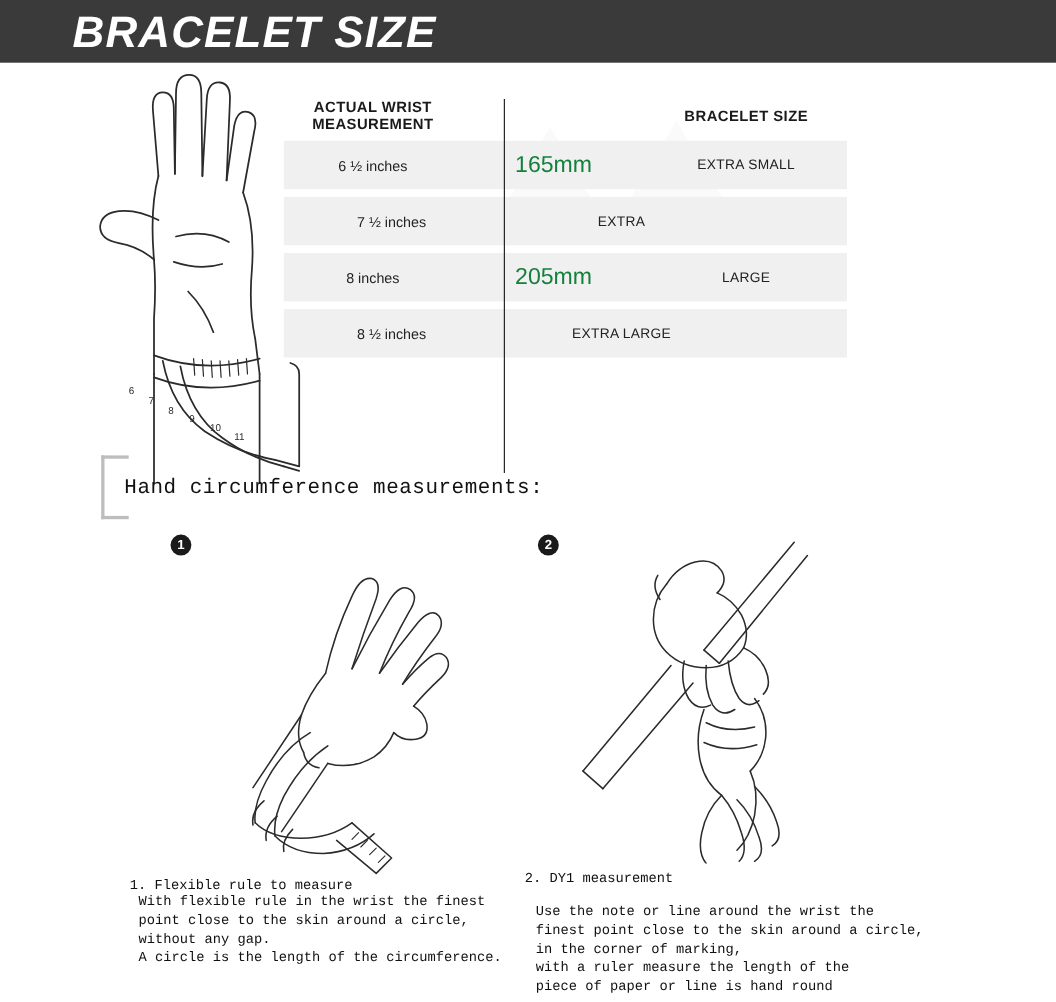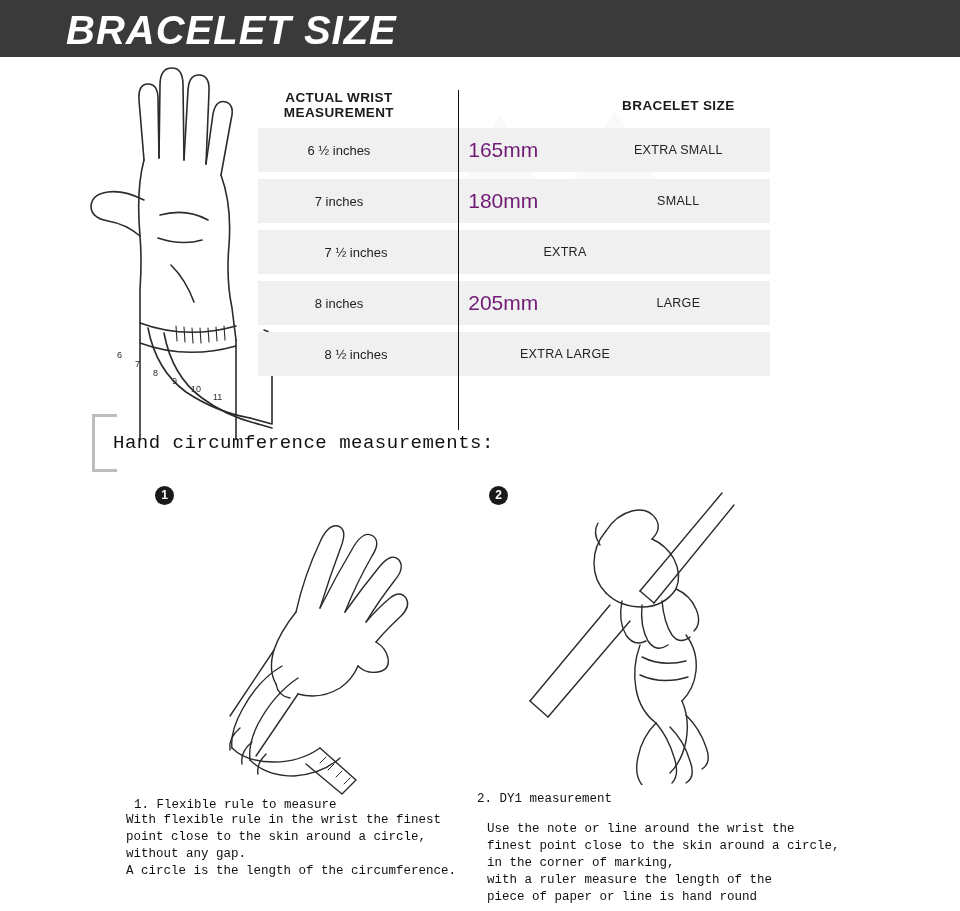--- a/index.html
+++ b/index.html
@@ -79,21 +79,21 @@
   }
   .table-row .cell {
     text-align: center;
   }
   .cell-inches {
     font-size: 13px;
     color: #222;
   }
   .cell-mm {
     font-size: 21px;
-    color: #701a75;
+    color: #15803d;
   }
   .cell-size {
     font-size: 12.5px;
     letter-spacing: 0.3px;
     color: #222;
   }
 
   .table-divider {
     position: absolute;
     left: 458px;
@@ -158,21 +158,21 @@
 
   
   .caption-block {
     position: absolute;
     font-family: "Liberation Mono", monospace;
     font-size: 12.5px;
     line-height: 17px;
     color: #111;
     white-space: pre-line;
   }
-  #caption-title-1 { left: 134px; top: 797px; }
+  #caption-title-1 { left: 118px; top: 797px; }
   #caption-body-1  { left: 126px; top: 812px; }
   #caption-title-2 { left: 477px; top: 791px; }
   #caption-body-2  { left: 487px; top: 821px; }
 
   
   .watermark {
     position: absolute;
     left: 420px;
     top: 95px;
     width: 300px;
@@ -246,25 +246,20 @@
     <div class="th col-b"></div>
     <div class="th col-c">BRACELET SIZE</div>
   </div>
 
   <div class="table-row">
     <div class="cell col-a cell-inches">6 ½ inches</div>
     <div class="cell col-b cell-mm">165mm</div>
     <div class="cell col-c cell-size">EXTRA SMALL</div>
   </div>
 
-  <div class="table-row">
-    <div class="cell col-a cell-inches">7 inches</div>
-    <div class="cell col-b cell-mm">180mm</div>
-    <div class="cell col-c cell-size">SMALL</div>
-  </div>
 
   <div class="table-row">
     <div class="cell col-a cell-inches">7 ½ inches</div>
     <div class="cell col-c cell-size">EXTRA</div>
   </div>
 
   <div class="table-row">
     <div class="cell col-a cell-inches">8 inches</div>
     <div class="cell col-b cell-mm">205mm</div>
     <div class="cell col-c cell-size">LARGE</div>

